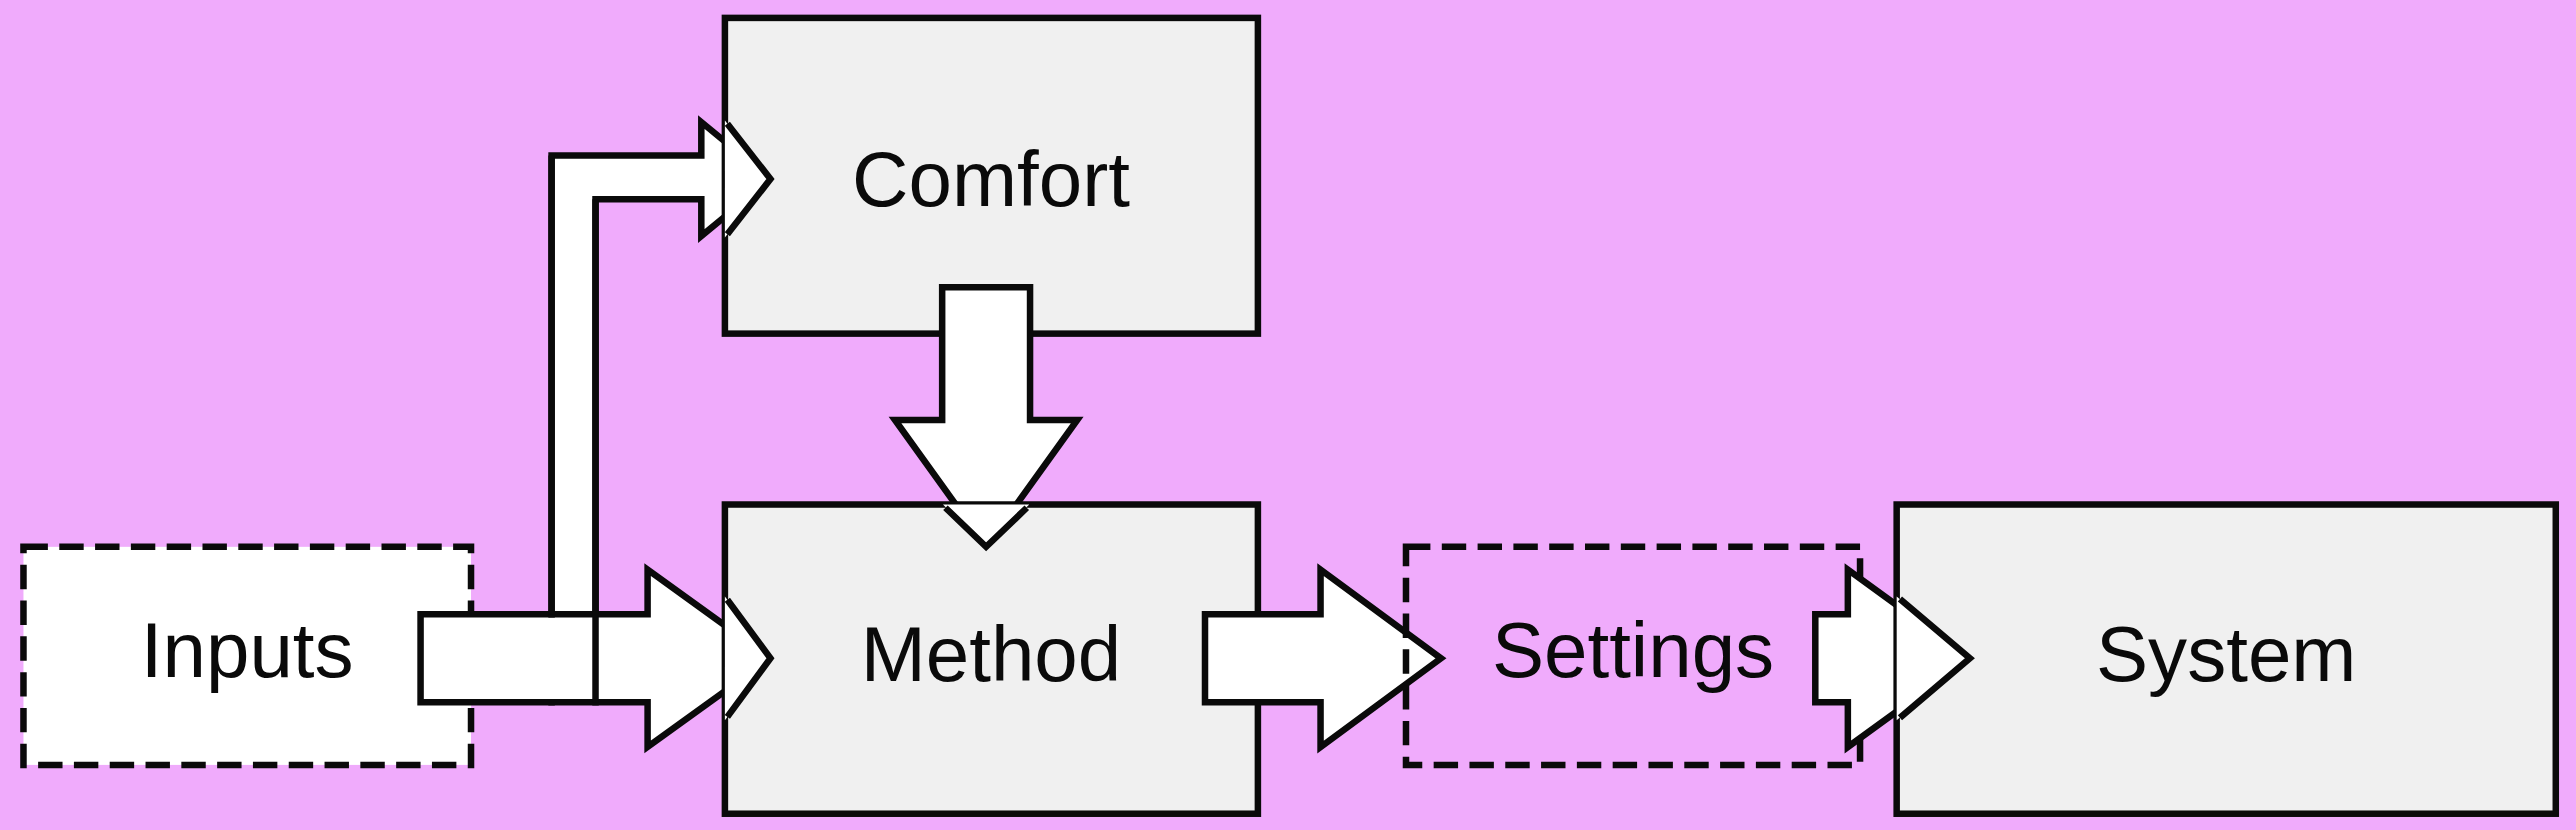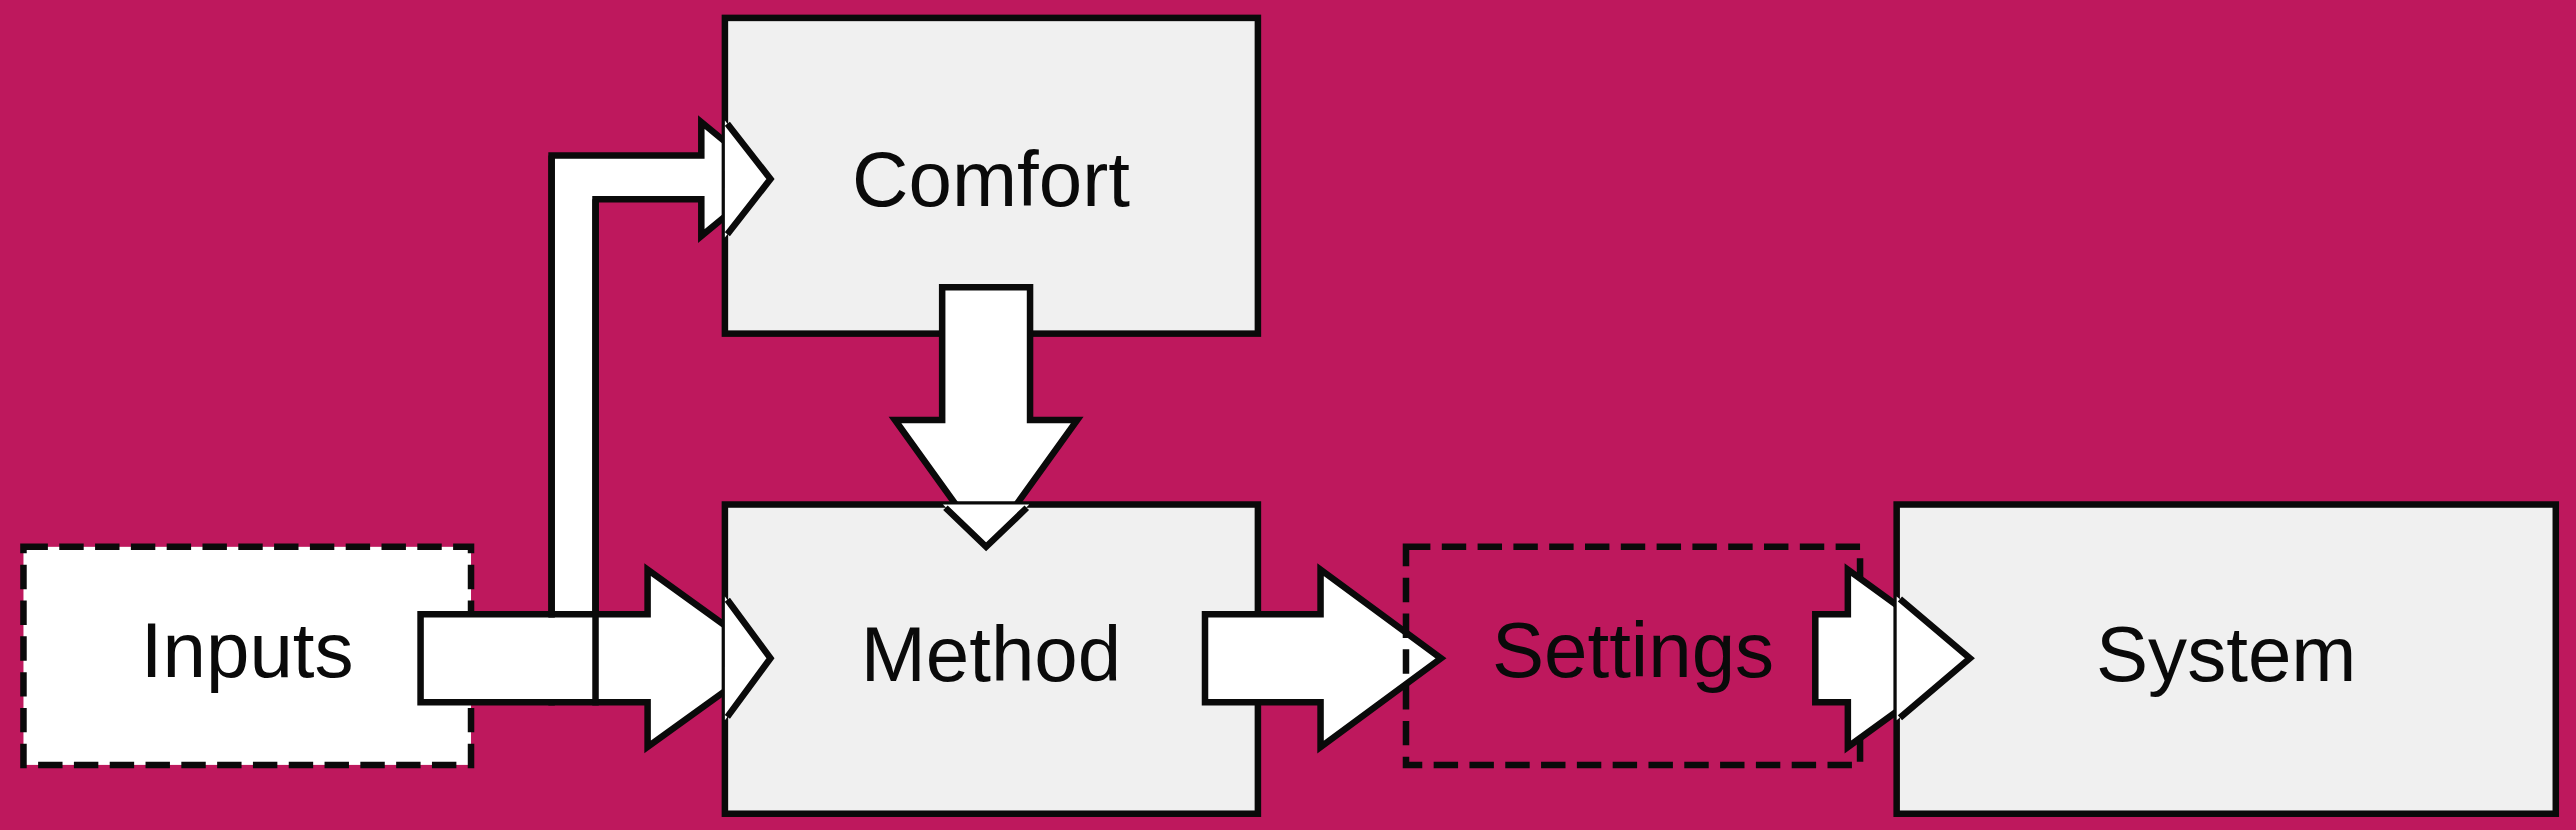--- a/index.html
+++ b/index.html
@@ -8,21 +8,21 @@
     padding: 0;
     background: #ffffff;
   }
   body {
     font-family: "Liberation Sans", sans-serif;
   }
   #diagram-root {
     position: relative;
     width: 2576px;
     height: 830px;
-    background: #be185d;
+    background: #f0abfc;
     overflow: hidden;
   }
   #diagram-svg {
     display: block;
     width: 2576px;
     height: 830px;
   }
   .box-label {
     font-family: "Liberation Sans", sans-serif;
     font-size: 96px;

